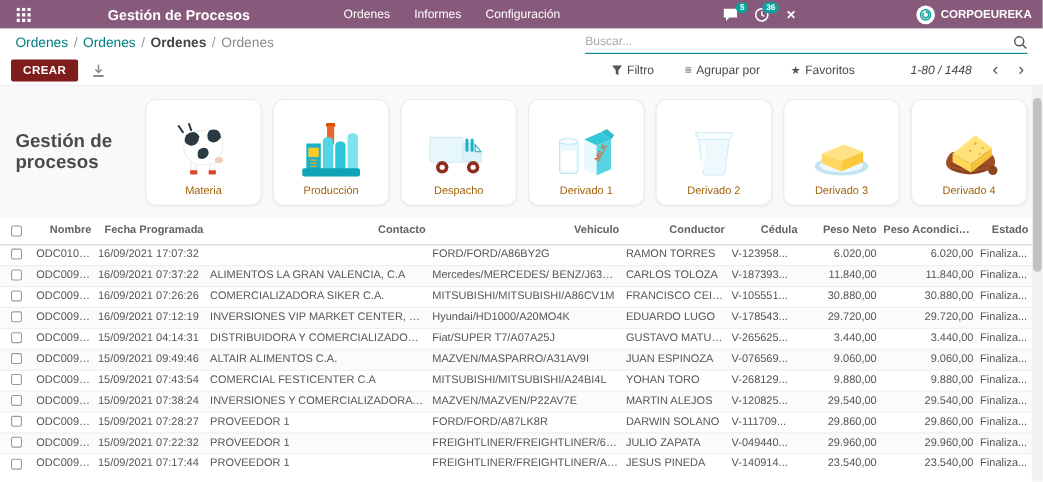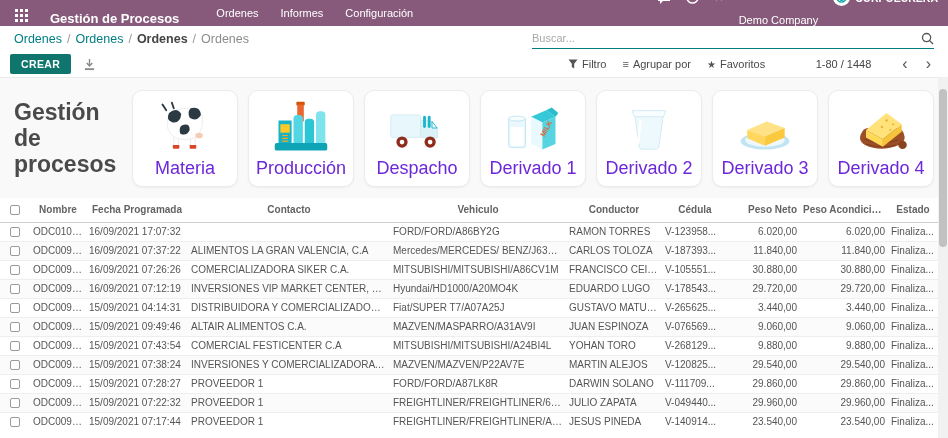--- a/index.html
+++ b/index.html
@@ -1,20 +1,20 @@
 <!DOCTYPE html>
 <html><head>
 <meta charset="utf-8">
 <style>
   * { box-sizing: border-box; margin: 0; padding: 0; }
   html,body { width: 948px; height: 438px; overflow: hidden; }
   body { font-family: "Liberation Sans", sans-serif; background: #fff; position: relative; }
 
   
-  .navbar { height: 26px; background: #875a7b; display: flex; align-items: flex-end; color: #fff; padding: 0 10px; }
+  .navbar { height: 26px; background: #875a7b; display: flex; align-items: center; color: #fff; padding: 0 10px; gap: 48px; }
   .apps-btn { width: 22px; height: 22px; display: flex; align-items: center; justify-content: center; cursor: pointer; }
   .app-title { font-size: 13px; font-weight: bold; margin: 0 26px 0 18px; white-space: nowrap; }
   .nav-menu { display: flex; align-items: center; height: 100%; }
   .nav-item { font-size: 11px; padding: 0 11px; line-height: 26px; cursor: pointer; }
   .nav-right { margin-left: auto; display: flex; align-items: center; gap: 15px; }
   .nav-ico { position: relative; display: flex; align-items: center; cursor: pointer; }
   .badge { position: absolute; top: -5px; right: -9px; background: #0ba29e; color: #fff; font-size: 7.5px; font-weight: bold; border-radius: 7px; padding: 1px 3.5px; line-height: 1.1; }
   .close-glyph { font-size: 11px; font-weight: bold; }
   .nav-company { font-size: 11px; white-space: nowrap; cursor: pointer; margin-top: 45px; }
   .nav-user { display: flex; align-items: center; gap: 5px; font-size: 10.5px; font-weight: bold; cursor: pointer; white-space: nowrap; }
@@ -26,42 +26,42 @@
   .bc-sep { color: #9a9a9a; }
   .bc-link { color: #017e84; cursor: pointer; }
   .bc-current-bold { color: #444; font-weight: bold; }
   .bc-muted { color: #8c8c8c; }
   .search-box { margin-left: auto; width: 402px; height: 21px; border-bottom: 1px solid #017e84; display: flex; align-items: center; }
   .search-box input { flex: 1; border: none; outline: none; font-size: 11px; color: #555; font-family: "Liberation Sans", sans-serif; background: transparent; }
   .search-box input::placeholder { color: #a9a9a9; }
 
   
   .control-row { height: 26px; display: flex; align-items: center; padding: 0 10px; position: relative; background: #fff; }
-  .btn-create { background: #0f766e; color: #fff; border: none; font-size: 10.5px; font-weight: bold; letter-spacing: .4px; padding: 4px 11px; border-radius: 2px; cursor: pointer; font-family: "Liberation Sans", sans-serif; }
+  .btn-create { background: #7f1d1d; color: #fff; border: none; font-size: 10.5px; font-weight: bold; letter-spacing: .4px; padding: 4px 11px; border-radius: 2px; cursor: pointer; font-family: "Liberation Sans", sans-serif; }
   .export-btn { margin-left: 12px; cursor: pointer; display: flex; }
-  .filters { position: absolute; left: 568px; display: flex; align-items: center; gap: 16px; font-size: 11px; color: #4a4a4a; }
+  .filters { position: absolute; left: 556px; display: flex; align-items: center; gap: 28px; font-size: 11px; color: #4a4a4a; }
   .filter-item { display: flex; align-items: center; gap: 4px; cursor: pointer; white-space: nowrap; }
   .glyph-ico { font-size: 11px; color: #555; }
   .star-ico { color: #555; font-size: 10px; }
   .pager { margin-left: auto; display: flex; align-items: center; gap: 4px; font-size: 11px; color: #444; }
-  .pager-range { margin-right: 20px; cursor: pointer; }
+  .pager-range { margin-right: 8px; cursor: pointer; font-style: italic; }
   .chev { font-size: 16px; color: #555; padding: 0 7px; cursor: pointer; line-height: 1; }
 
   
   .banner { height: 121px; background: #f9f9f9; border-top: 1px solid #ebebeb; display: flex; align-items: center; padding: 0 0 0 14px; }
-  .banner-title { font-size: 23px; font-weight: bold; color: #4a4a4a; line-height: 1.13; width: 114px; flex: none; }
+  .banner-title { font-size: 17px; font-weight: bold; color: #4a4a4a; line-height: 1.13; width: 114px; flex: none; }
   .cards { display: flex; gap: 10px; margin-left: 4px; }
   .card { width: 106px; height: 97px; background: #fff; border: 1px solid #ececec; border-radius: 10px; box-shadow: 0 1px 2px rgba(0,0,0,.05); display: flex; flex-direction: column; align-items: center; justify-content: flex-end; padding-bottom: 7px; cursor: pointer; }
   .card svg { width: 60px; height: 54px; margin-bottom: 3px; }
-  .card-label { font-size: 18px; color: #6d28d9; }
+  .card-label { font-size: 10px; color: #a16207; }
 
   
   .table-wrap { width: 938px; }
   table { width: 938px; border-collapse: collapse; table-layout: fixed; font-size: 10px; color: #555; }
-  thead th { height: 24px; font-size: 10px; color: #636363; font-weight: bold; text-align: center; padding: 0 3px; border-bottom: 1px solid #cfcfcf; white-space: nowrap; overflow: hidden; text-overflow: ellipsis; cursor: pointer; }
+  thead th { height: 24px; font-size: 10px; color: #636363; font-weight: bold; text-align: right; padding: 0 3px; border-bottom: 1px solid #cfcfcf; white-space: nowrap; overflow: hidden; text-overflow: ellipsis; cursor: pointer; }
   tbody td { height: 19px; padding: 0 3px; border-top: 1px solid #eee; white-space: nowrap; overflow: hidden; text-overflow: ellipsis; }
   tbody tr { cursor: pointer; background: #fff; }
   tbody tr:nth-child(even) { background: #fbfbfb; }
   .cb { display: inline-block; width: 10px; height: 10px; border: 1px solid #9a9a9a; border-radius: 2px; background: #fff; vertical-align: middle; cursor: pointer; }
   .cb-cell { text-align: center; }
   td.num, th.num { text-align: right; }
 
   
   .scrollbar { position: absolute; top: 77px; right: 0; width: 10px; height: 361px; background: #f1f1f1; }
   .scroll-thumb { position: absolute; top: 12px; left: 1px; width: 8px; height: 158px; background: #c1c1c1; border-radius: 4px; cursor: pointer; }

